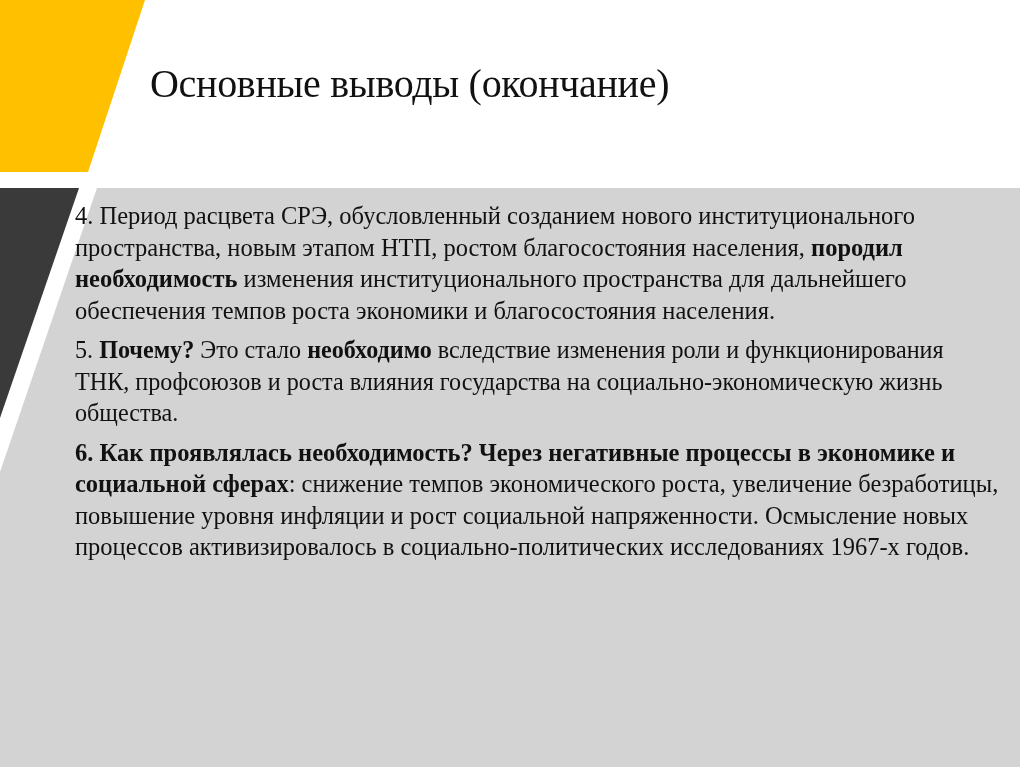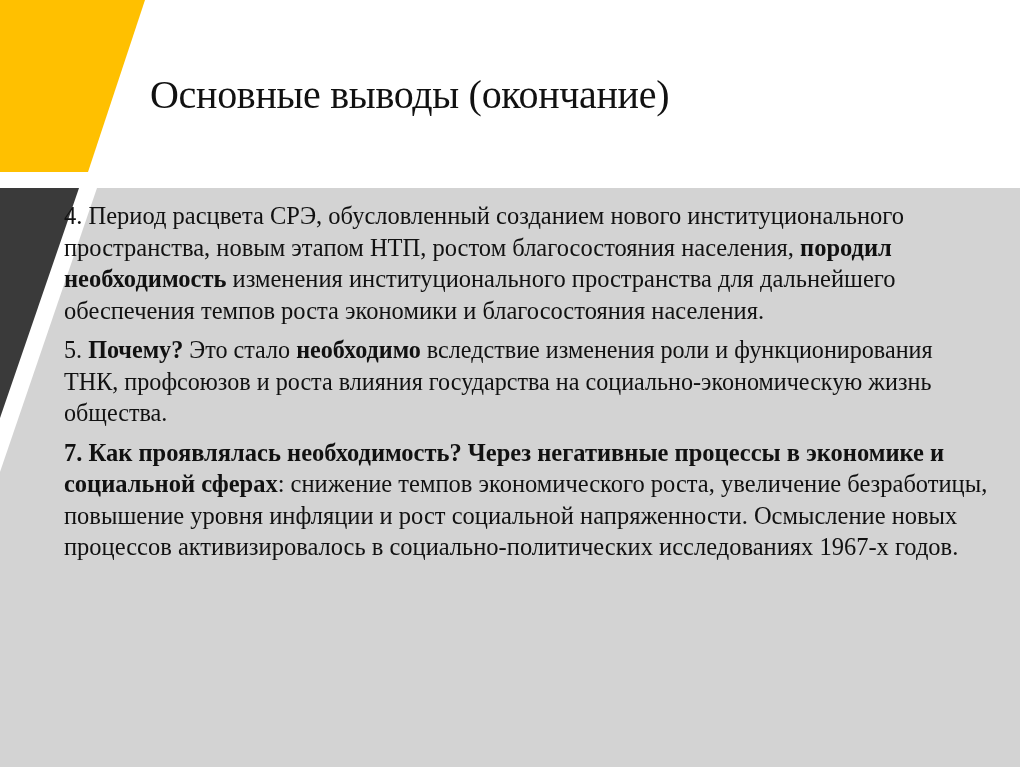--- a/index.html
+++ b/index.html
@@ -1,23 +1,23 @@
 <!DOCTYPE html>
 <html><head>
   <meta charset="utf-8">
   <style>
     html, body { margin: 0; padding: 0; }
     body { width: 1024px; height: 767px; position: relative; overflow: hidden; background: #ffffff; font-family: "Liberation Serif", "DejaVu Serif", serif; }
     .shapes { position: absolute; left: 0; top: 0; width: 1024px; height: 767px; }
     .title {
-      position: absolute; left: 150px; top: 71px;
+      position: absolute; left: 150px; top: 60px;
       font-size: 40px; color: #111; white-space: nowrap; letter-spacing: -0.3px;
     }
     .content {
-      position: absolute; left: 64px; top: 200px; width: 930px;
+      position: absolute; left: 75px; top: 200px; width: 930px;
       font-size: 24.5px; line-height: 31.5px; color: #111;
     }
     .para { margin: 0 0 8px 0; }
     .para b { font-weight: bold; }
     .p5 { transform: scaleX(0.985); transform-origin: left; }
   </style>
 </head>
 <body>
 
 <svg class="shapes" viewBox="0 0 1024 767" xmlns="http://www.w3.org/2000/svg">
@@ -27,14 +27,14 @@
   <polygon points="0,188 79,188 0,418" fill="#3A3A3A"></polygon>
 </svg>
 
 <div class="title">Основные выводы (окончание)</div>
 
 <div class="content">
   <p class="para"><span>4.</span><span> Период расцвета СРЭ, обусловленный созданием нового институционального пространства, новым этапом НТП, ростом благосостояния населения, </span><b>породил необходимость</b><span> изменения институционального пространства для дальнейшего обеспечения  темпов роста экономики и благосостояния населения.</span></p>
 
   <p class="para p5"><span>5. </span><b>Почему?</b><span> Это стало </span><b>необходимо</b><span> вследствие изменения роли и функционирования ТНК, профсоюзов и роста влияния государства на социально-экономическую жизнь общества.</span></p>
 
-  <p class="para"><b>7. Как проявлялась необходимость? Через негативные процессы в экономике и социальной сферах</b><span>: снижение темпов экономического роста, увеличение безработицы, повышение уровня инфляции и рост социальной напряженности. Осмысление новых процессов активизировалось в социально-политических исследованиях 1967-х годов.</span></p>
+  <p class="para"><b>6. Как проявлялась необходимость? Через негативные процессы в экономике и социальной сферах</b><span>: снижение темпов экономического роста, увеличение безработицы, повышение уровня инфляции и рост социальной напряженности. Осмысление новых процессов активизировалось в социально-политических исследованиях 1967-х годов.</span></p>
 </div>
 
 </body></html>

